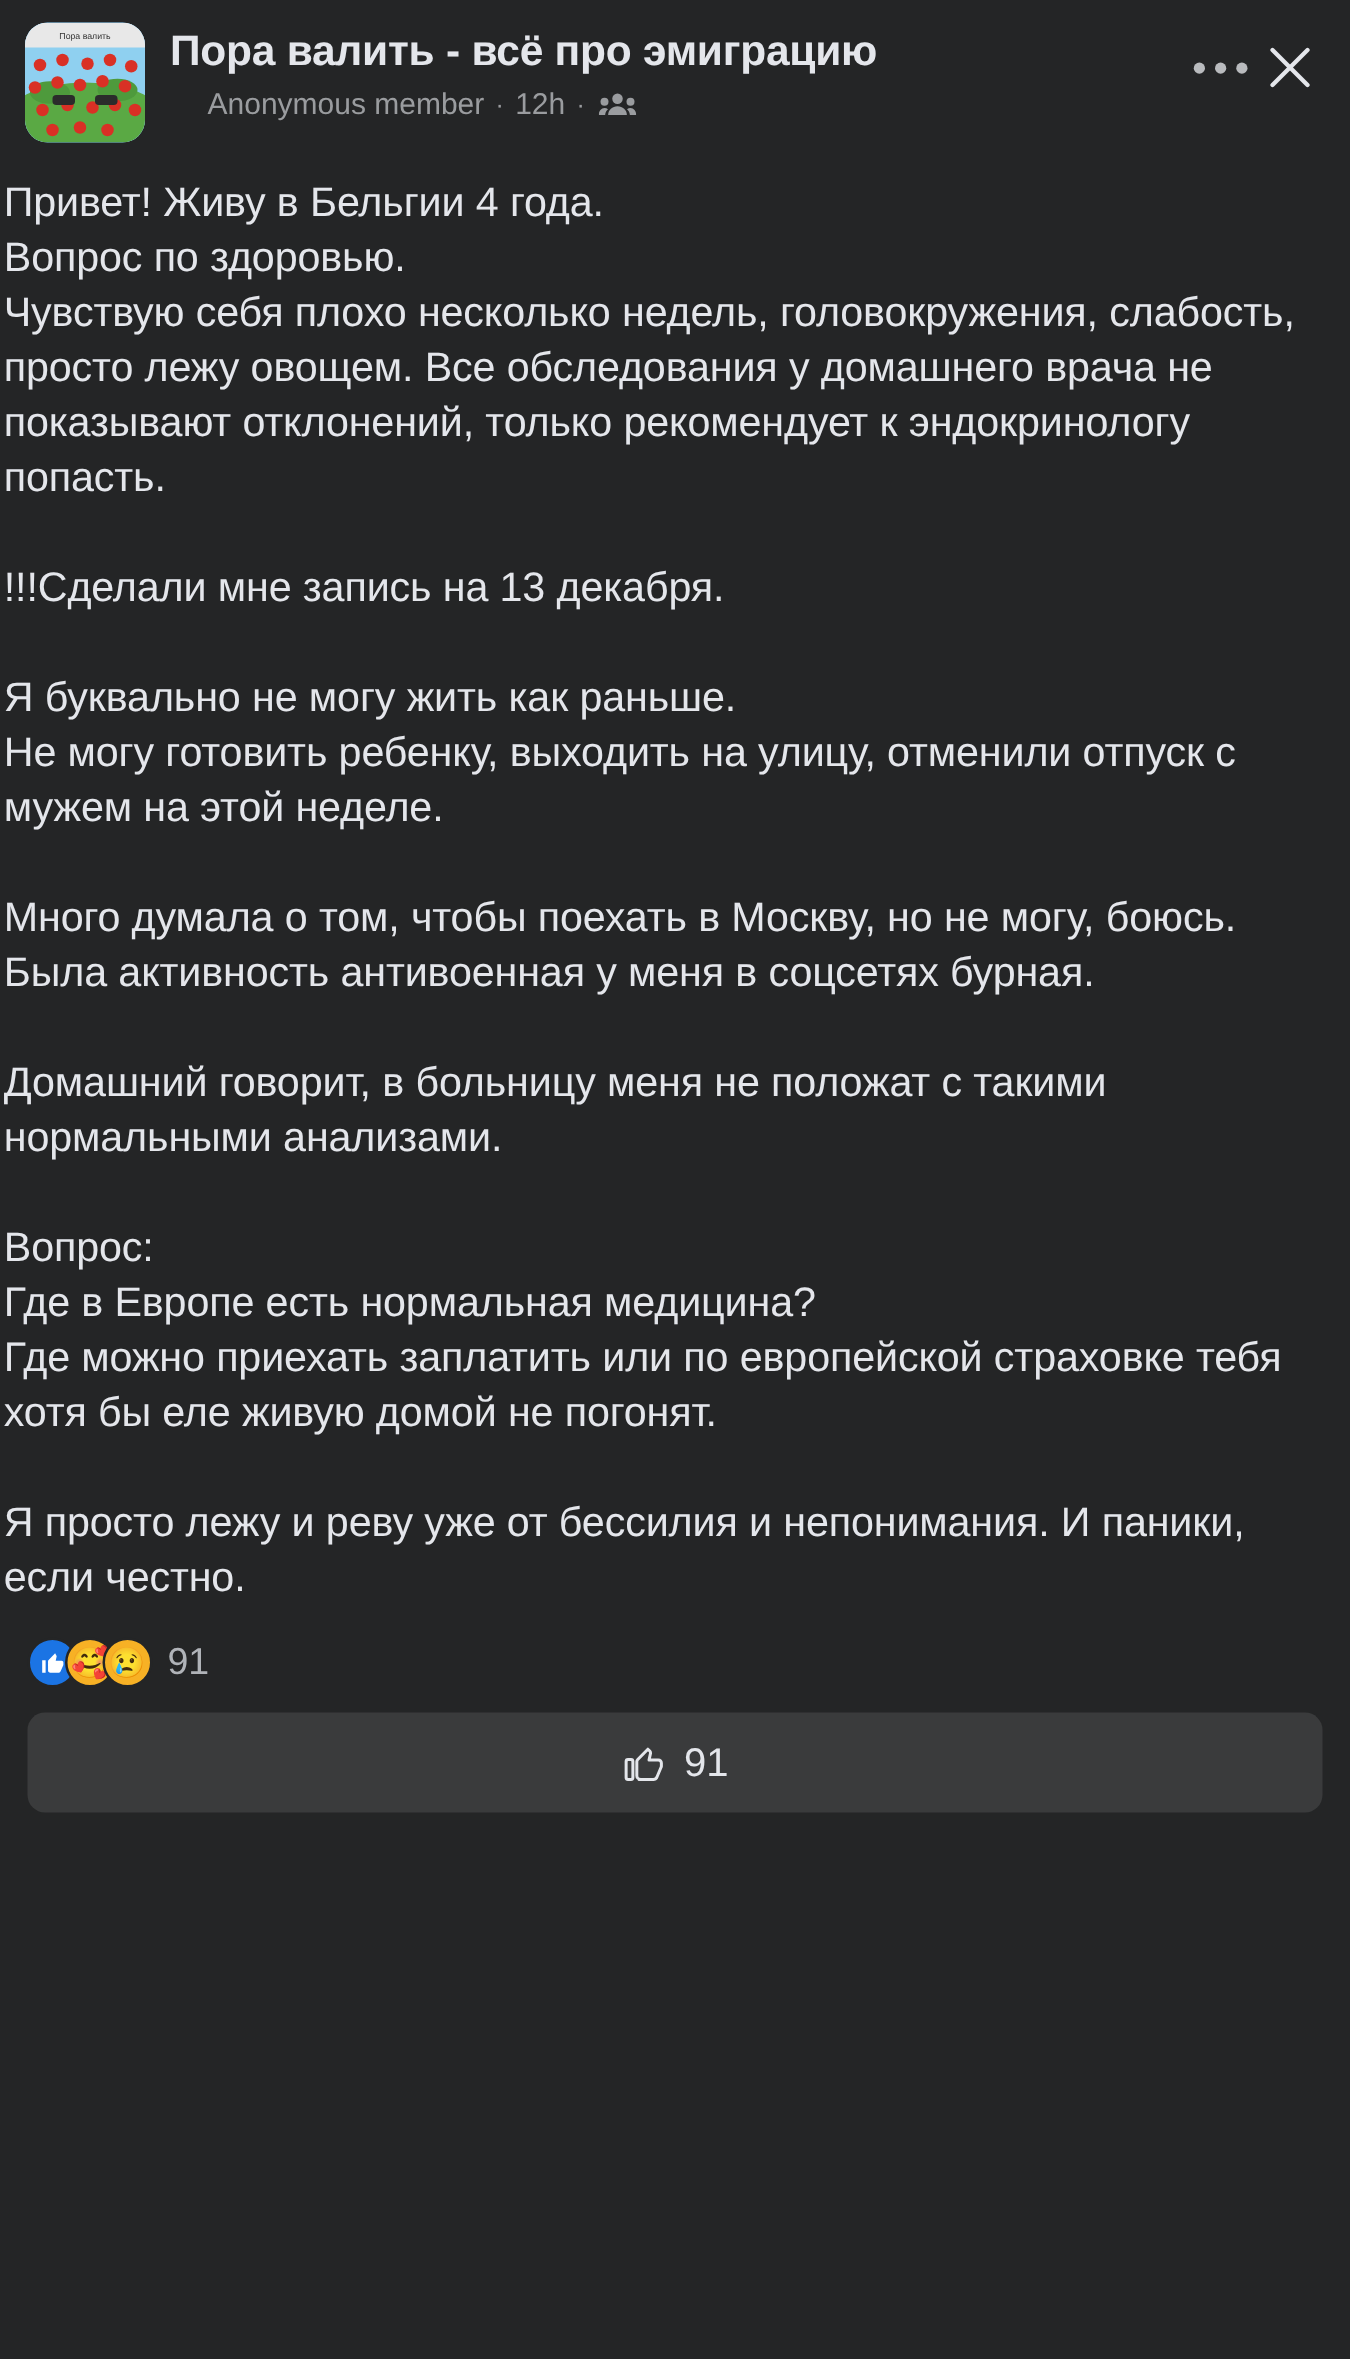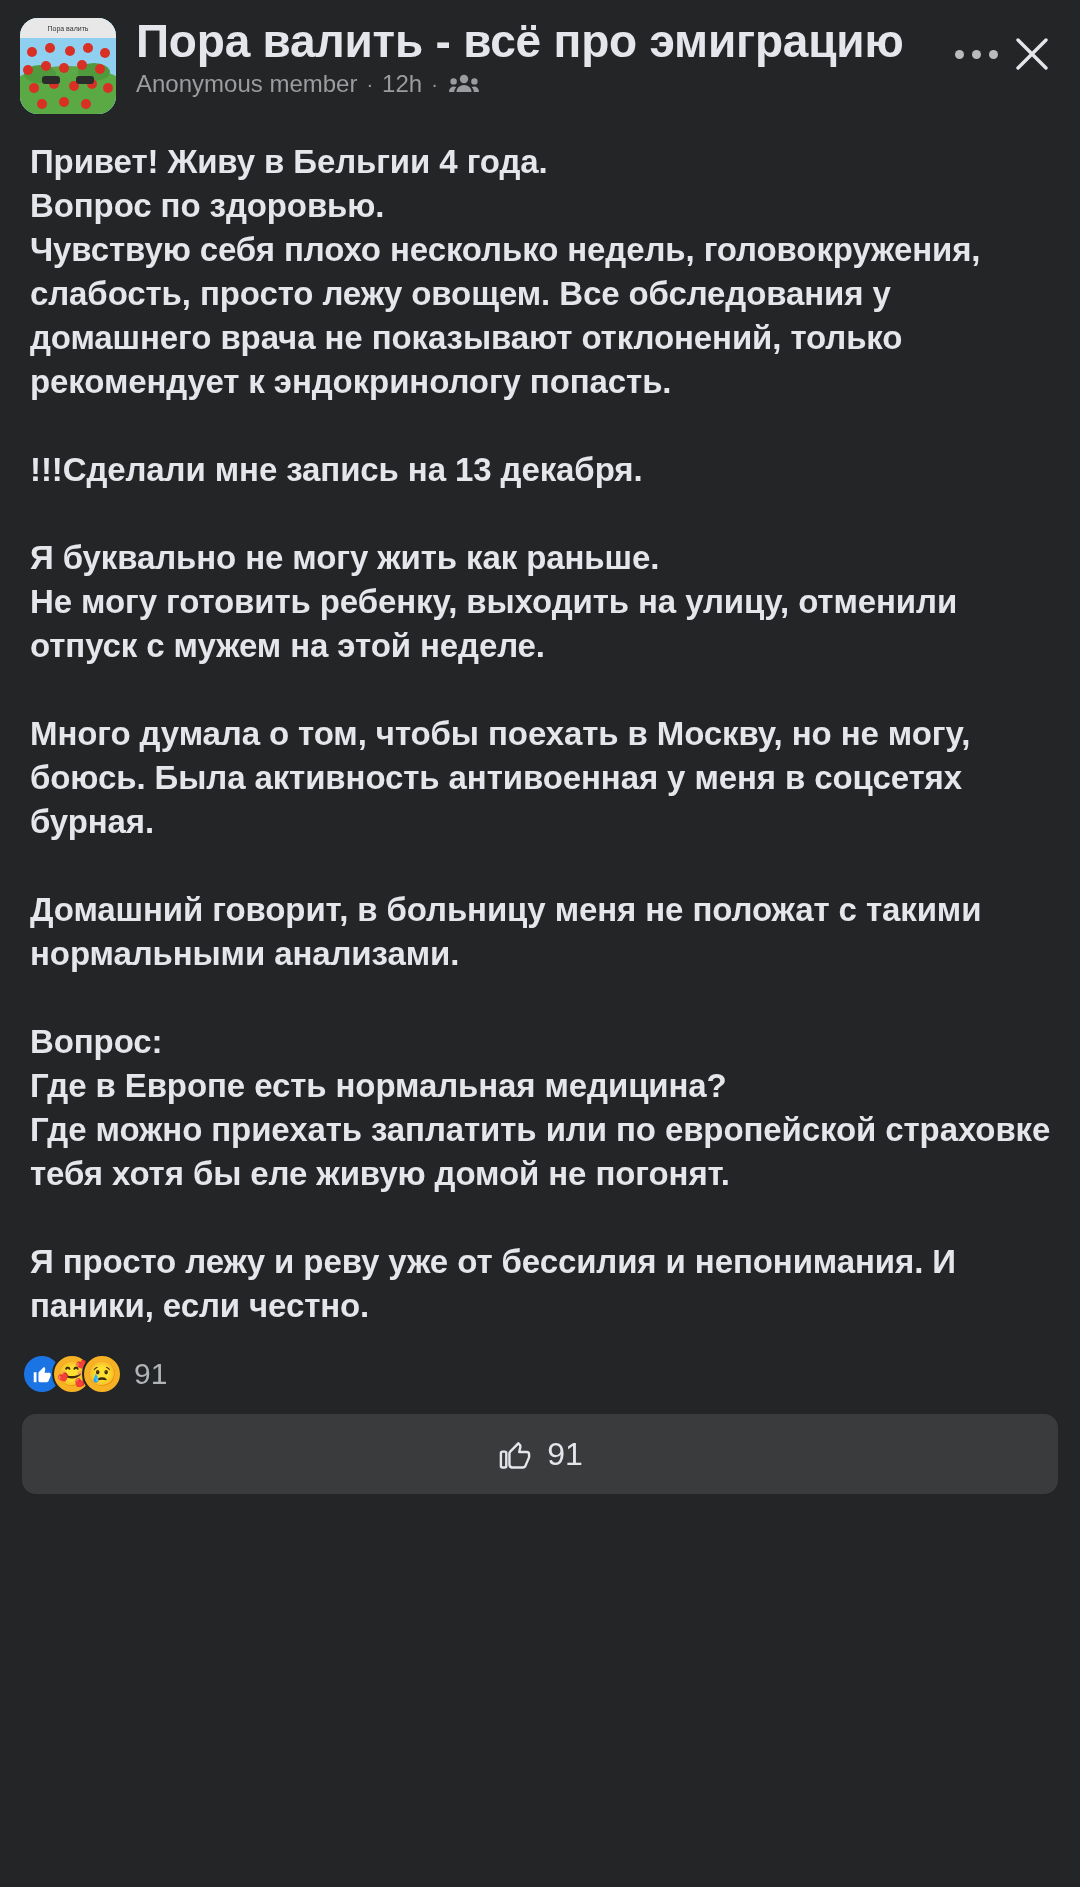--- a/index.html
+++ b/index.html
@@ -41,34 +41,35 @@
     background: #6fb3e0;
   }
   .avatar svg { display: block; width: 96px; height: 96px; }
 
   .header-text {
     flex: 1 1 auto;
     min-width: 0;
     padding-top: 2px;
   }
   .group-title {
-    font-size: 46px;
+    font-size: 34px;
     line-height: 42px;
     font-weight: bold;
     color: #e4e6eb;
     letter-spacing: -0.2px;
     white-space: nowrap;
   }
   .meta-line {
     margin-top: 8px;
     display: flex;
     align-items: center;
     font-size: 24px;
     line-height: 28px;
     color: #9a9c9f;
+    margin-left: 30px;
   }
   .meta-line .dot {
     margin: 0 9px;
     font-size: 20px;
     color: #9a9c9f;
   }
   .audience-icon {
     display: inline-flex;
     align-items: center;
     margin-left: 2px;
@@ -96,28 +97,27 @@
   .dots i {
     width: 9px;
     height: 9px;
     border-radius: 50%;
     background: #b9bbbe;
     display: block;
   }
 
   
   .post-body {
-    padding: 20px 18px 0 30px;
+    padding: 20px 18px 0 3px;
     font-size: 33px;
     line-height: 44px;
     color: #e4e6eb;
     white-space: pre-wrap;
     word-wrap: break-word;
     letter-spacing: -0.1px;
-    font-weight: bold;
   }
 
   
   .reactions-row {
     display: flex;
     align-items: center;
     padding: 26px 22px 14px 22px;
   }
   .reaction-pills {
     display: flex;

